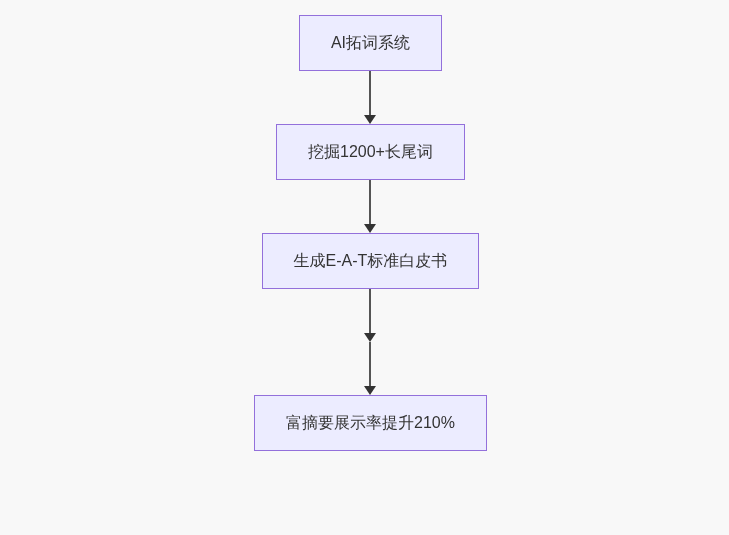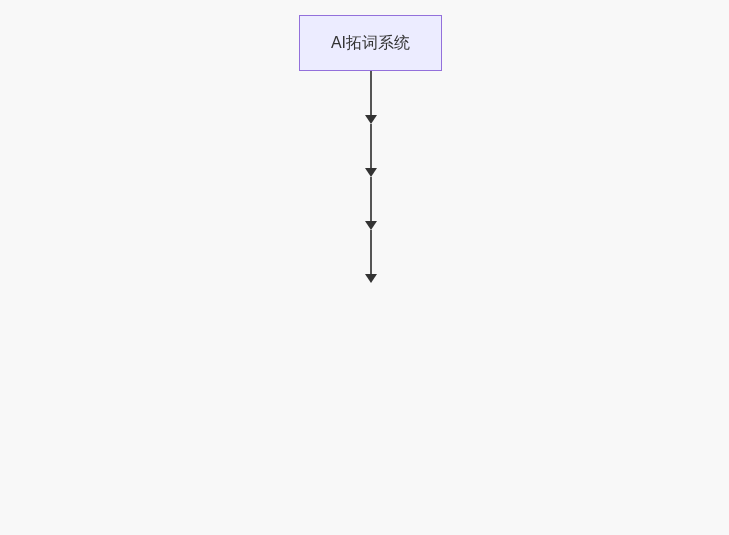--- a/index.html
+++ b/index.html
@@ -72,33 +72,36 @@
 <div class="canvas">
   <div class="flow">
 
     <div class="node">AI拓词系统</div>
 
     <div class="edge">
       <div class="line"></div>
       <div class="head"></div>
     </div>
 
+    <div class="node">挖掘1200+长尾词</div>
+
+    <div class="edge">
+      <div class="line"></div>
+      <div class="head"></div>
+    </div>
+
+    <div class="node">生成E-A-T标准白皮书</div>
 
     <div class="edge">
       <div class="line"></div>
       <div class="head"></div>
     </div>
 
 
     <div class="edge">
       <div class="line"></div>
       <div class="head"></div>
     </div>
 
-
-    <div class="edge">
-      <div class="line"></div>
-      <div class="head"></div>
-    </div>
-
+    <div class="node">富摘要展示率提升210%</div>
 
   </div>
 </div>
 
 </body></html>

